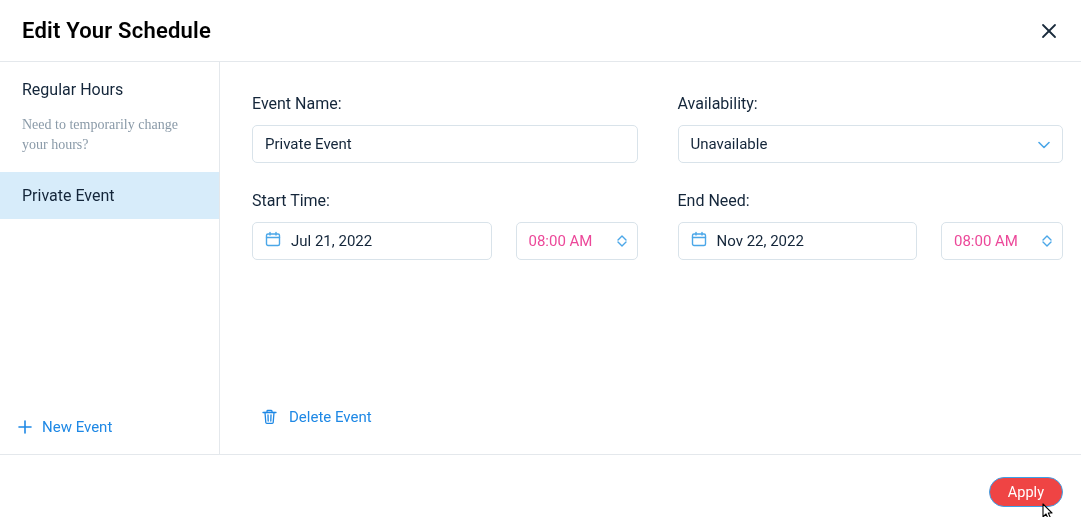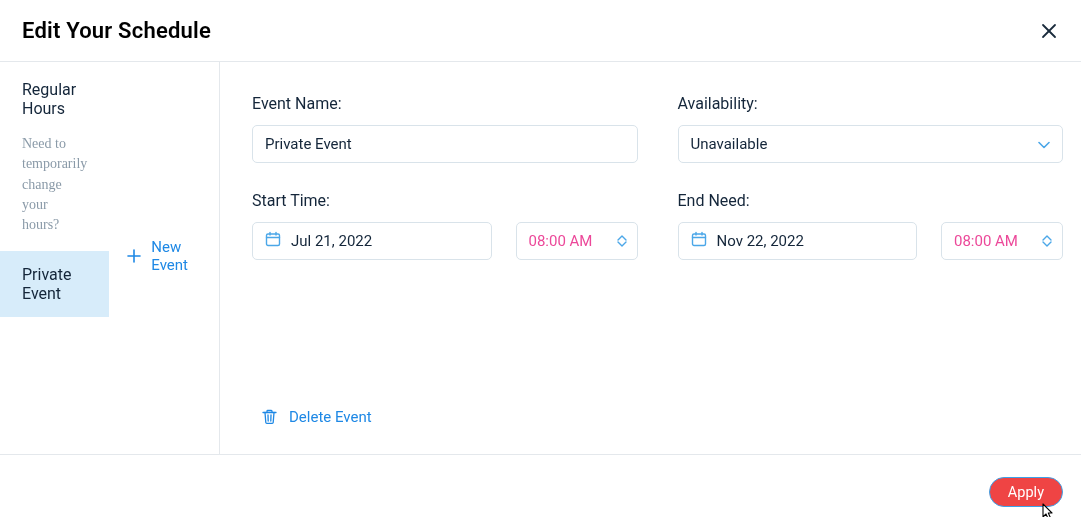--- a/index.html
+++ b/index.html
@@ -3,21 +3,21 @@
 <meta charset="utf-8">
 <style>
   * { box-sizing: border-box; margin: 0; padding: 0; }
   html, body { width: 1081px; height: 517px; font-family: -apple-system, BlinkMacSystemFont, "Segoe UI", Roboto, Helvetica, Arial, sans-serif; color: #1a2b3c; background: #fff; }
   .modal { width: 1081px; height: 517px; display: flex; flex-direction: column; }
   .header { display: flex; align-items: center; justify-content: space-between; padding: 18px 20px 18px 22px; }
   .header h1 { font-size: 22px; font-weight: 600; color: #000000; letter-spacing: 0.2px; }
   .close-btn { background: none; border: none; cursor: pointer; padding: 4px; color: #1a2b3c; }
   .close-btn svg { display: block; }
   .body { flex: 1; display: flex; border-top: 1px solid #e4e8ec; min-height: 0; }
-  .sidebar { width: 220px; border-right: 1px solid #e4e8ec; display: flex; }
+  .sidebar { width: 220px; border-right: 1px solid #e4e8ec; display: flex; flex-direction: column; }
   .sidebar-top { flex: 1; }
   .sidebar-item { display: block; padding: 18px 22px 14px 22px; font-size: 16px; color: #14263a; cursor: pointer; }
   .sidebar-note { padding: 2px 22px 16px 22px; font-size: 14px; color: #8a9aa8; line-height: 1.45; font-family: Liberation Serif, serif; }
   .sidebar-item.active { background: #d7ecfa; padding-top: 14px; padding-bottom: 14px; }
   .new-event { display: flex; align-items: center; gap: 10px; padding: 14px 18px 18px 18px; color: #1e88e5; font-size: 15px; cursor: pointer; }
   .new-event svg { flex-shrink: 0; }
   .main { flex: 1; padding: 32px 18px 10px 32px; display: flex; flex-direction: column; }
   .form-grid { display: flex; flex-direction: column; gap: 28px; }
   .row { display: flex; gap: 40px; }
   .col { flex: 1; display: flex; flex-direction: column; gap: 12px; min-width: 0; }

